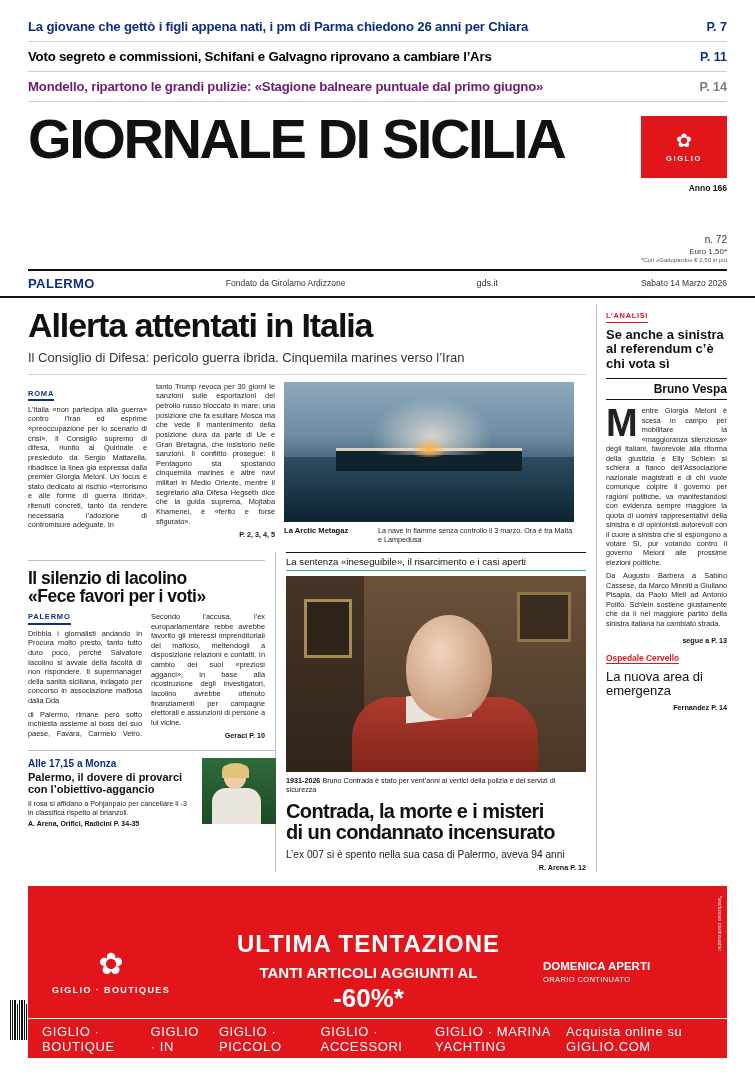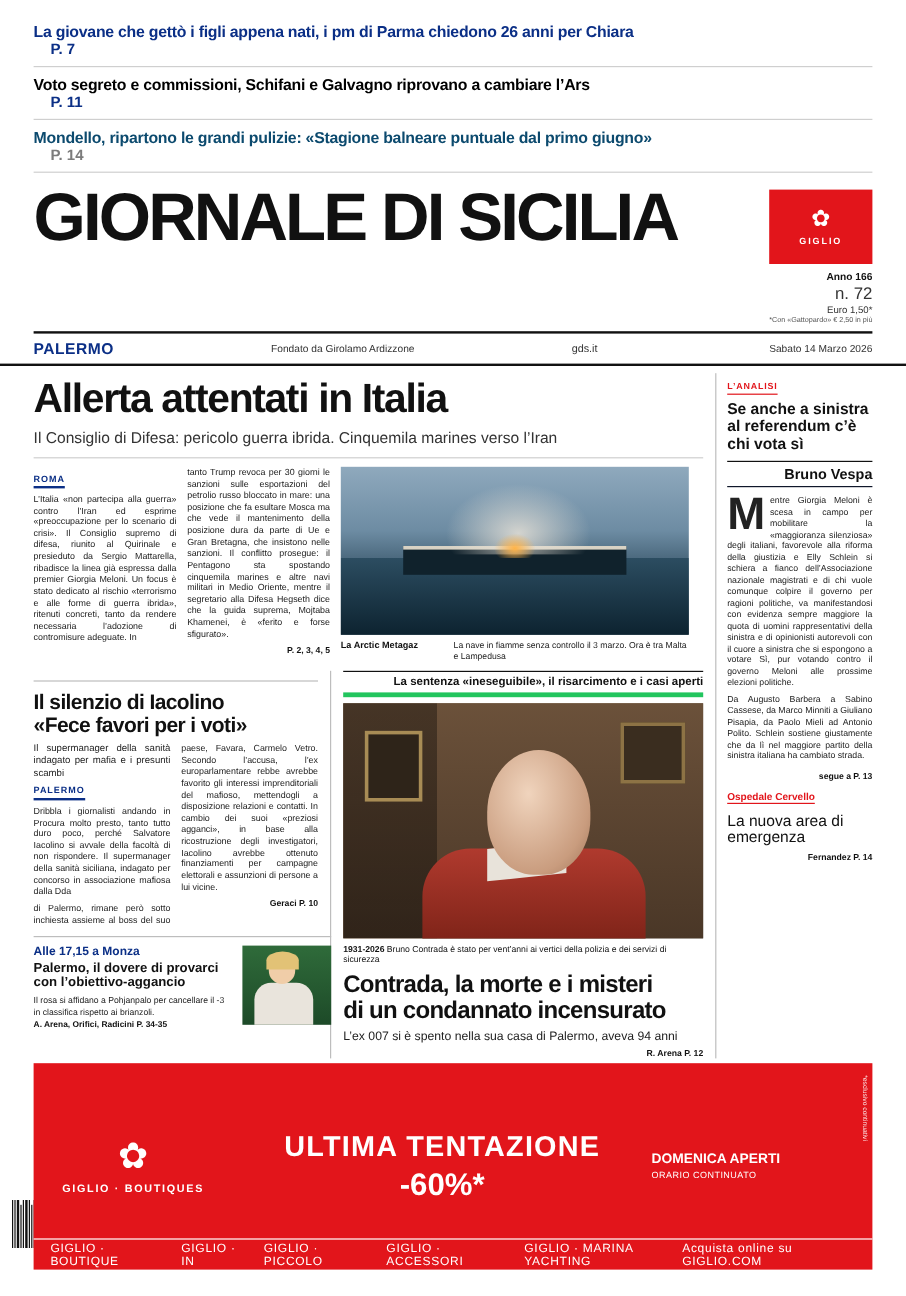--- a/index.html
+++ b/index.html
@@ -9,32 +9,31 @@
     background:#ffffff;
     font-family:"Liberation Sans", sans-serif;
     color:#111;
     overflow:hidden;
   }
   .page { width:755px; height:1080px; position:relative; background:#fff; }
 
   
   .teasers { padding:12px 28px 4px 28px; }
   .teaser-row {
-    display:flex; align-items:flex-start; justify-content:space-between;
+    display:flex; align-items:center; justify-content:space-between;
     border-bottom:1px solid #cfcfcf;
     padding:7px 0 7px 0;
-    flex-direction:column;
   }
   .teaser-row:first-child { border-top:0; }
   .teaser-text { font-size:13.2px; font-weight:bold; letter-spacing:-0.2px; }
   .teaser-page { font-size:12.5px; font-weight:bold; white-space:nowrap; padding-left:14px; }
   .t-blue .teaser-text, .t-blue .teaser-page { color:#0b2f86; }
   .t-black .teaser-text { color:#000; }
   .t-black .teaser-page { color:#0b2f86; }
-  .t-grey .teaser-text { color:#0c4a6e; }
+  .t-grey .teaser-text { color:#701a75; }
   .t-grey .teaser-page { color:#7c7c7c; }
 
   
   .masthead {
     display:flex; align-items:flex-start; justify-content:space-between;
     padding:6px 28px 0 28px;
   }
   .masthead-title {
     font-family:"Liberation Sans", sans-serif;
     font-weight:bold;
@@ -47,21 +46,21 @@
   .masthead-right { display:flex; flex-direction:column; align-items:flex-end; }
   .giglio-box {
     width:86px; height:62px; background:#e2151b; color:#fff;
     display:flex; flex-direction:column; align-items:center; justify-content:center;
     margin-top:4px;
   }
   .giglio-mark { font-size:19px; line-height:1; }
   .giglio-word { font-size:7.5px; letter-spacing:1.6px; margin-top:4px; font-weight:bold; }
   .issue-info { text-align:right; margin-top:5px; line-height:1.28; }
   .issue-anno { font-size:8.5px; font-weight:bold; color:#111; }
-  .issue-n { font-size:14px; color:#333; }
+  .issue-n { font-size:10px; color:#333;margin-top:40px; }
   .issue-euro { font-size:8px; color:#333; }
   .issue-note { font-size:6px; color:#555; }
 
   .mast-rule-top { border-top:2px solid #111; margin:4px 28px 0 28px; }
   .mast-bar {
     display:flex; align-items:center; justify-content:space-between;
     padding:5px 28px 5px 28px;
     border-bottom:2px solid #111;
     margin:0 0 0 0;
   }
@@ -122,22 +121,22 @@
 
   .divider-h { border-top:1px solid #bdbdbd; margin:8px 0; }
 
   
   .mid { display:flex; gap:10px; margin-top:8px; }
   .mid-left { width:248px; border-right:1px solid #bdbdbd; padding-right:10px; }
   .mid-right { width:310px; }
   .head2 { font-size:17.5px; font-weight:bold; line-height:1.06; letter-spacing:-0.5px; margin-bottom:6px; }
   .two-col { column-count:2; column-gap:9px; }
   .strip-title {
-    font-size:9.6px; font-weight:bold; border-top:1px solid #111; border-bottom:4px solid #22c55e;
-    padding:3px 0; margin-bottom:5px;text-align:right;
+    font-size:9.6px; font-weight:normal; border-top:1px solid #111; border-bottom:1px solid #22c55e;
+    padding:3px 0; margin-bottom:5px;
   }
   .photo2 {
     width:100%; height:196px; position:relative; overflow:hidden;
     background:linear-gradient(135deg,#5c4836 0%,#7b5f44 40%,#3c2e22 100%);
   }
   .photo2 .wall { position:absolute; inset:0; background:
       linear-gradient(90deg, rgba(0,0,0,0.35) 0 26%, rgba(0,0,0,0) 26% 100%),
       linear-gradient(180deg,#6b513a,#4a3727); }
   .photo2 .frame1 { position:absolute; left:6%; top:12%; width:16%; height:30%; background:#2e2419; border:3px solid #a88c55; }
   .photo2 .frame2 { position:absolute; left:77%; top:8%; width:18%; height:26%; background:#3a2d1f; border:3px solid #8d7345; }
@@ -192,23 +191,23 @@
   .ad-logo-word { font-size:9px; letter-spacing:1.4px; margin-top:6px; font-weight:bold; }
   .ad-center { flex:1; display:flex; flex-direction:column; align-items:center; justify-content:center; }
   .ad-t1 { font-size:24px; font-weight:bold; letter-spacing:1px; }
   .ad-t2 { font-size:15px; font-weight:bold; margin-top:6px; }
   .ad-t3 { font-size:26px; font-weight:bold; margin-top:2px; }
   .ad-right { width:170px; display:flex; flex-direction:column; align-items:flex-start; justify-content:center; }
   .ad-r1 { font-size:11.5px; font-weight:bold; }
   .ad-r2 { font-size:7.5px; margin-top:3px; letter-spacing:0.4px; }
   .ad-vert { writing-mode:vertical-rl; font-size:5.6px; padding:10px 4px; opacity:0.9; }
   .ad-footer {
-    position:absolute; left:0; right:0; bottom:0; height:26px;
+    position:absolute; left:0; right:0; bottom:0; height:40px;
     border-top:1px solid #fff; display:flex; align-items:center; justify-content:space-between;
-    padding:0 14px; font-size:10px; letter-spacing:0.6px;
+    padding:0 14px; font-size:13px; letter-spacing:0.6px;
   }
   .ad-brands { display:flex; gap:16px; }
   .barcode { position:absolute; left:10px; bottom:40px; display:flex; gap:1px; align-items:flex-end; }
   .barcode i { display:block; width:1px; height:40px; background:#111; }
   .barcode i:nth-child(3n) { width:2px; }
   .barcode i:nth-child(4n) { height:36px; }
 </style>
 </head>
 <body>
 
@@ -289,21 +288,20 @@
 
       <div class="mid">
         <div class="mid-left">
           <div class="divider-h"></div>
           <div class="head2">
             <span>Il silenzio di Iacolino</span><br>
             <span>«Fece favori per i voti»</span>
           </div>
           <div class="two-col">
             <div class="body-text">
-              <p style="font-size:8px;">Il supermanager della sanità indagato per mafia e i presunti scambi</p>
               <div class="kicker">PALERMO</div>
               <p>Dribbla i giornalisti andando in Procura molto presto, tanto tutto duro poco, perché Salvatore Iacolino si avvale della facoltà di non rispondere. Il supermanager della sanità siciliana, indagato per concorso in associazione mafiosa dalla Dda</p>
             </div>
             <div class="body-text">
               <p>di Palermo, rimane però sotto inchiesta assieme al boss del suo paese, Favara, Carmelo Vetro. Secondo l’accusa, l’ex europarlamentare rebbe avrebbe favorito gli interessi imprenditoriali del mafioso, mettendogli a disposizione relazioni e contatti. In cambio dei suoi «preziosi agganci», in base alla ricostruzione degli investigatori, Iacolino avrebbe ottenuto finanziamenti per campagne elettorali e assunzioni di persone a lui vicine.</p>
               <div class="byline">Geraci  P. 10</div>
             </div>
           </div>
 
           <div class="sport">
@@ -388,20 +386,21 @@
       <i></i>
   </div>
 
   <div class="advert">
     <div class="ad-left">
       <div class="ad-logo-mark">✿</div>
       <div class="ad-logo-word">GIGLIO · BOUTIQUES</div>
     </div>
     <div class="ad-center">
       <div class="ad-t1">ULTIMA TENTAZIONE</div>
+      <div class="ad-t2">TANTI ARTICOLI AGGIUNTI AL</div>
       <div class="ad-t3">-60%*</div>
     </div>
     <div class="ad-right">
       <div class="ad-r1">DOMENICA APERTI</div>
       <div class="ad-r2">ORARIO CONTINUATO</div>
     </div>
     <div class="ad-vert">*esclusivo continuativi</div>
     <div class="ad-footer">
       <div class="ad-brands">
         <span>GIGLIO · BOUTIQUE</span>

